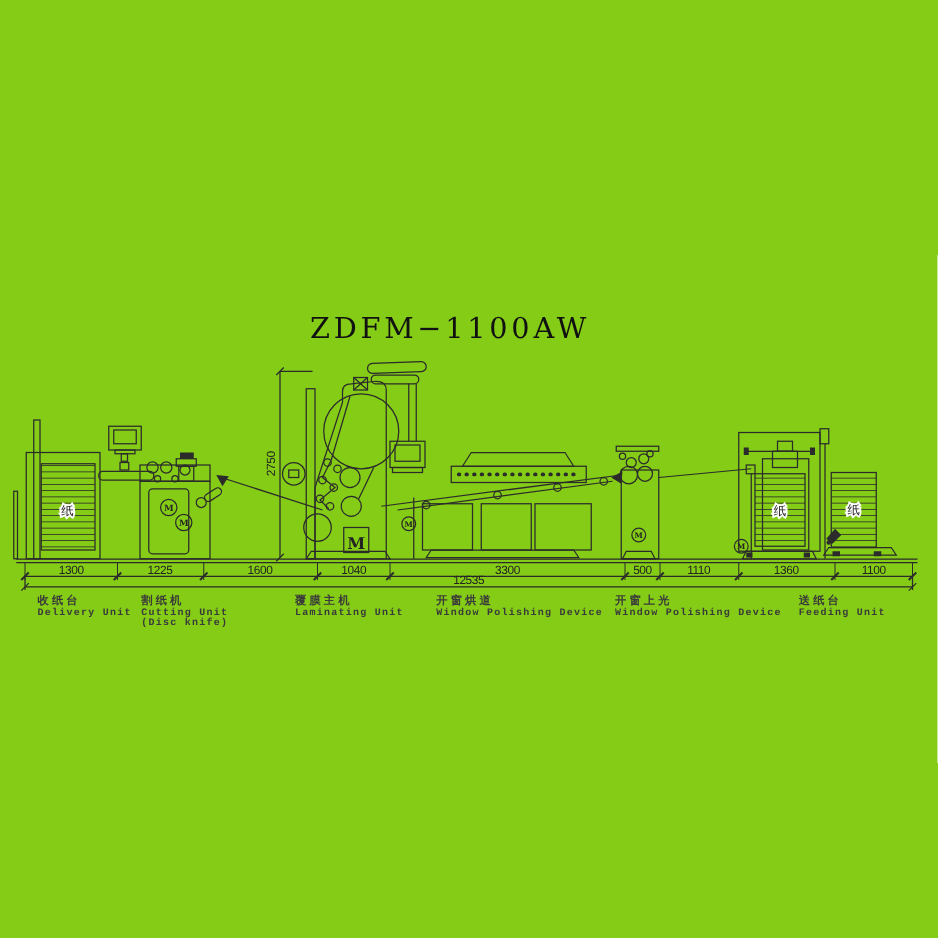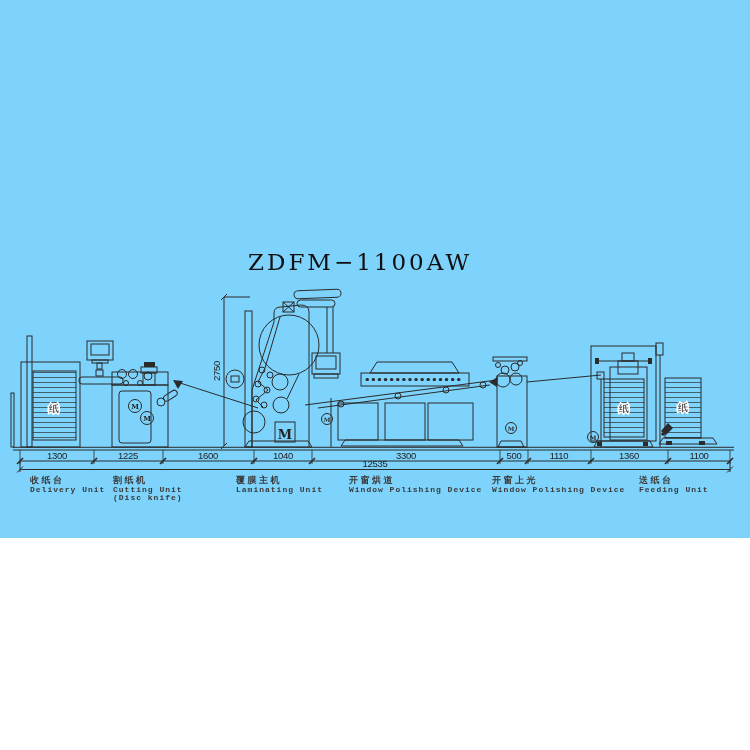--- a/index.html
+++ b/index.html
@@ -1,16 +1,16 @@
 <!DOCTYPE html>
 <html><head>
 <meta charset="utf-8">
 <style>
   html,body{margin:0;padding:0;background:#ffffff;}
-  .stage{position:relative;width:750px;height:538px;background:#7dd3fc;overflow:hidden;}
+  .stage{position:relative;width:750px;height:750px;background:#84cc16;overflow:hidden;}
   svg{display:block;}
   .ln{stroke:#2b2b2b;fill:none;stroke-width:1;}
   .lnf{stroke:#2b2b2b;fill:#2b2b2b;stroke-width:0;}
   .t-title{font-family:"DejaVu Serif",serif;font-size:23px;letter-spacing:3px;fill:#111;}
   .t-dim{font-family:"Liberation Sans",sans-serif;font-size:9.5px;fill:#222;letter-spacing:-0.3px;}
   .t-zh{font-family:"DejaVu Sans",sans-serif;font-size:9px;font-weight:bold;letter-spacing:2.5px;fill:#3a3a3a;}
   .t-en{font-family:"Liberation Mono",monospace;font-size:8px;font-weight:bold;letter-spacing:1px;fill:#3a3a3a;}
   .t-m{font-family:"DejaVu Serif",serif;font-weight:bold;fill:#222;}
   .t-paper{font-family:"DejaVu Sans",sans-serif;font-size:10px;fill:#222;paint-order:stroke;stroke:#fff;stroke-width:3px;}
 </style>

